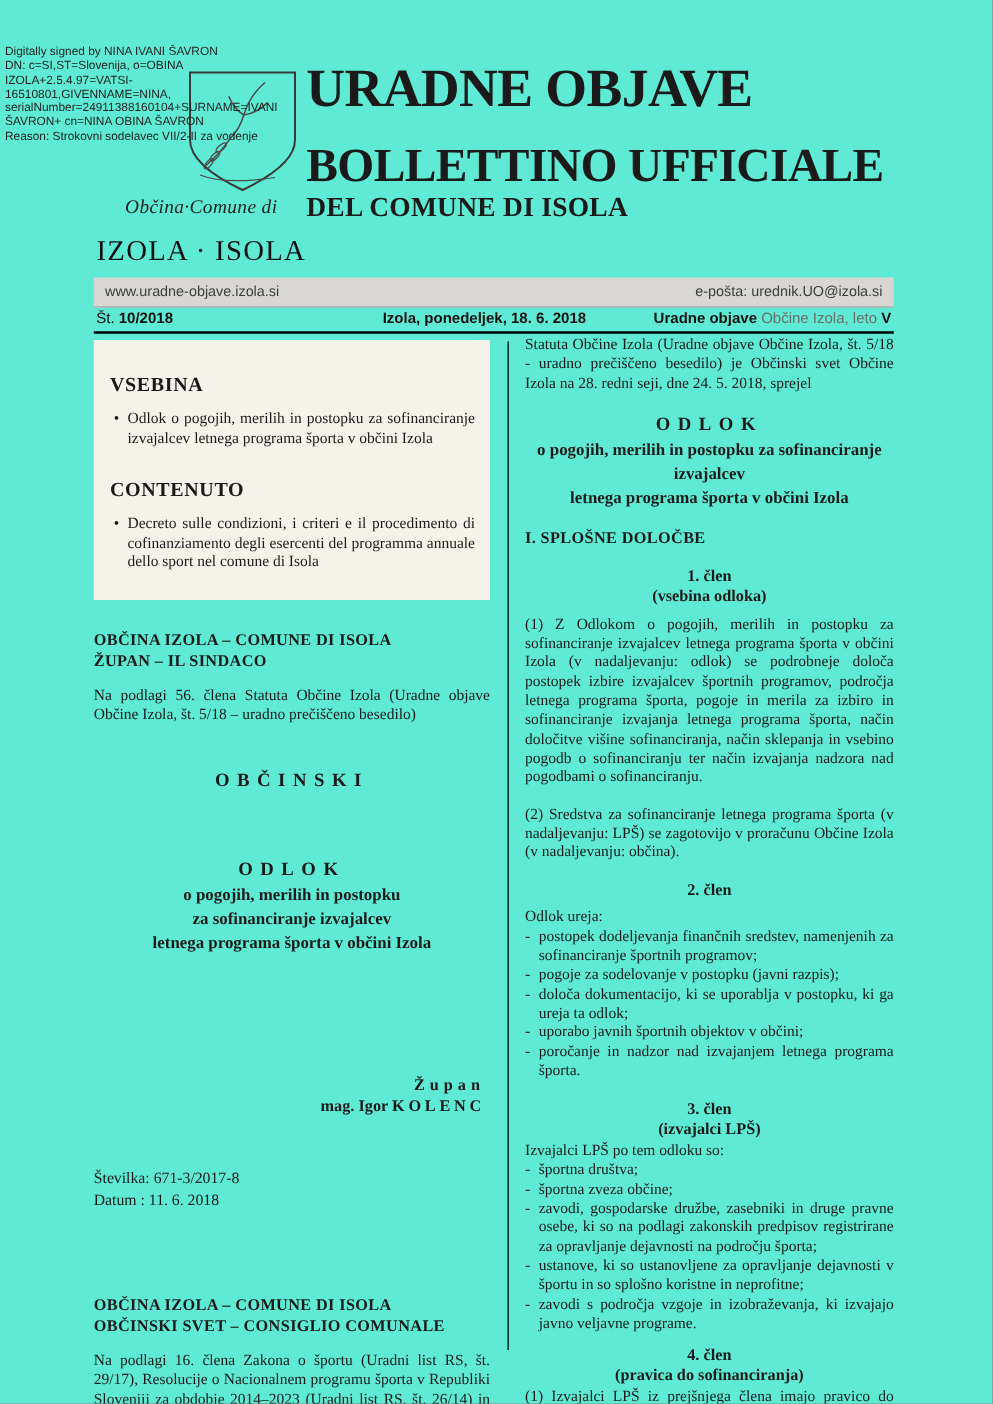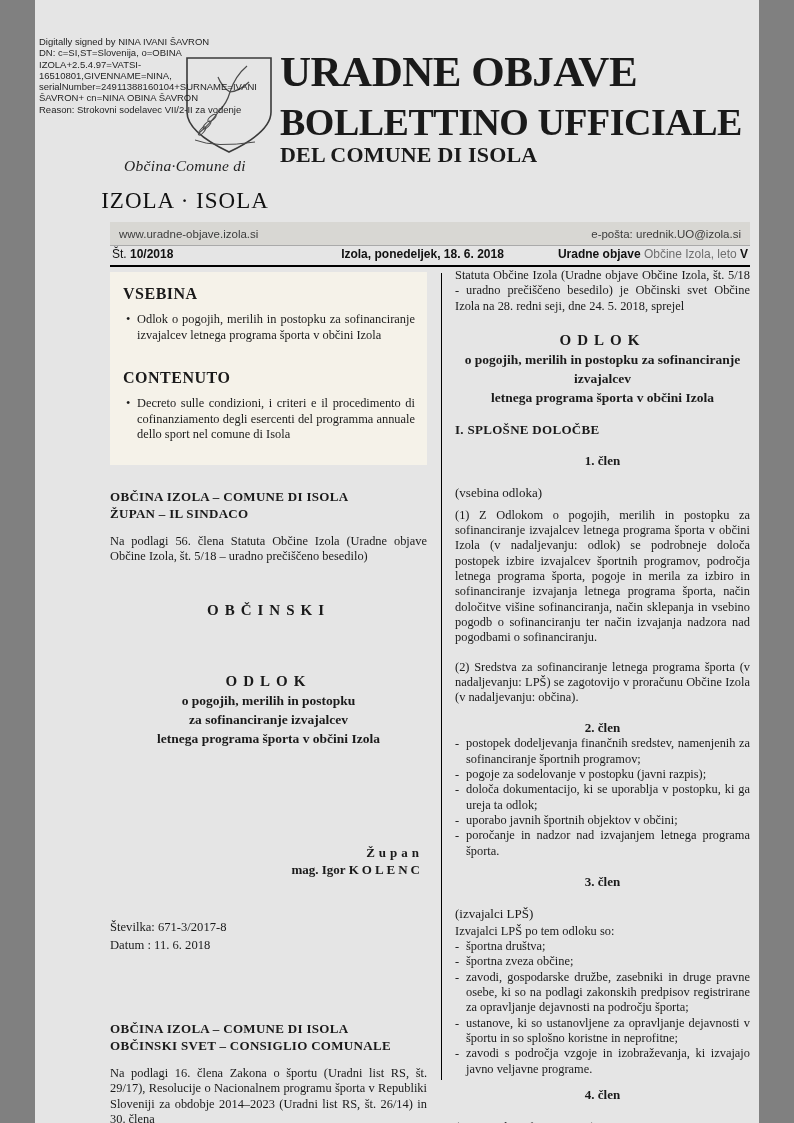--- a/index.html
+++ b/index.html
@@ -1,38 +1,38 @@
 <!DOCTYPE html>
 <html><head>
 <meta charset="utf-8">
 <style>
   * { margin:0; padding:0; box-sizing:border-box; }
   html,body { background:#808080; }
   .page {
-    position:relative; width:724px; height:1123px; margin:0 auto;
-    background:#e5e5e5; overflow:hidden; color:#1a1a1a;
+    position:relative; width:794px; height:1123px; margin:0 auto;
+    background:#5eead4; overflow:hidden; color:#1a1a1a;
     font-family:"Liberation Serif", serif;
   }
   
   .signature {
     position:absolute; left:4px; top:36px; width:250px;
     font-family:"Liberation Sans", sans-serif; font-size:9.5px; line-height:11.3px;
     color:#1f1f1f; z-index:3;
   }
   
   .crest { position:absolute; left:150px; top:56px; z-index:2; }
   
-  .logo-text { position:absolute; left:64px; top:157px; width:172px; text-align:center; z-index:4; }
+  .logo-text { position:absolute; left:75px; top:157px; width:172px; text-align:center; z-index:4; }
   .logo-line1 { font-style:italic; font-size:15.5px; color:#222; letter-spacing:0.3px; }
   .logo-line2 { font-size:23px; letter-spacing:1px; color:#111; margin-top:13px; }
   
   .masthead { position:absolute; left:245px; top:50px; width:480px; z-index:2; }
   .mh-title-sl { font-size:43px; font-weight:bold; line-height:44px; letter-spacing:-0.5px; }
   .mh-sub-sl   { font-size:22px; font-weight:bold; line-height:24px; letter-spacing:0.2px; }
-  .mh-title-it { font-size:38px; font-weight:bold; line-height:42px; margin-top:7px; letter-spacing:-0.5px; }
+  .mh-title-it { font-size:38px; font-weight:bold; line-height:42px; margin-top:18px; letter-spacing:-0.5px; }
   .mh-sub-it   { font-size:22px; font-weight:bold; line-height:24px; letter-spacing:0.2px; }
   
   .infobar {
     position:absolute; left:75px; top:222px; width:640px; height:24px;
     background:#d8d7d3; border-bottom:1px solid #aaa;
     display:flex; align-items:center; justify-content:space-between;
     padding:0 9px; font-family:"Liberation Sans", sans-serif; font-size:11.5px; color:#3c3c3c;
   }
   
   .issue-row {
@@ -45,42 +45,42 @@
   .issue-center { flex:1; text-align:center; font-weight:bold; }
   .issue-right { width:215px; text-align:right; }
   .bold { font-weight:bold; }
   .gray { color:#6e6e6e; font-weight:normal; }
   
   .divider { position:absolute; left:406px; top:273px; width:1px; height:807px; background:#000; }
   .col-left  { position:absolute; left:75px;  top:272px; width:317px; }
   .col-right { position:absolute; left:420px; top:268px; width:295px; }
   .col-right p, .col-left p { font-size:12.4px; line-height:15.3px; text-align:justify; }
   
-  .contents-box { background:#f5f2e9; padding:13px 12px 22px 13px; }
+  .contents-box { background:#f5f2e9; padding:28px 12px 22px 13px; }
   .contents-title { font-size:16px; font-weight:bold; letter-spacing:0.5px; margin-bottom:9px; }
   .contents-item { position:relative; padding-left:14px; font-size:12.4px; line-height:15.5px; text-align:justify; }
   .contents-item .marker { position:absolute; left:3px; top:0; }
   .gap-contents { height:26px; }
   
   .org-heading { margin-top:23px; font-size:13px; font-weight:bold; line-height:17px; letter-spacing:0.3px; }
   .col-left .para { margin-top:12px; }
   .proclaim { margin-top:38px; text-align:center; font-size:15px; font-weight:bold; letter-spacing:6px; }
   .decree-block-left { margin-top:52px; text-align:center; }
   .decree-title { font-size:15px; font-weight:bold; letter-spacing:6px; line-height:20px; }
   .decree-line { font-size:13.5px; font-weight:bold; line-height:19px; }
   .mayor-block { margin-top:96px; text-align:right; font-weight:bold; font-size:13px; line-height:17px; padding-right:4px; }
   .mayor-title { letter-spacing:4px; }
   .mayor-surname { letter-spacing:3px; }
   .refs { margin-top:40px; font-size:12.6px; line-height:18px; }
   .org-heading2 { margin-top:66px; }
   
   .decree-block-right { margin-top:16px; text-align:center; }
   .section-heading { margin-top:15px; font-size:13px; font-weight:bold; letter-spacing:0.3px; }
   .art-num { margin-top:15px; text-align:center; font-size:13px; font-weight:bold; line-height:16px; }
-  .art-sub { text-align:left; font-size:13px; font-weight:normal; line-height:16px;margin-top:16px; }
+  .art-sub { text-align:center; font-size:13px; font-weight:bold; line-height:16px; }
   .col-right .para { margin-top:7px; }
   .intro-line { font-size:12.4px; line-height:15.3px; margin-top:6px; }
   ul.dash-list { list-style:none; }
   ul.dash-list li { position:relative; padding-left:11px; font-size:12.4px; line-height:15.3px; text-align:justify; }
   ul.dash-list li .marker { position:absolute; left:0; top:0; }
 </style>
 </head>
 <body>
 
 <div class="page">
@@ -198,20 +198,21 @@
     </div>
 
     <div class="section-heading">I. SPLOŠNE DOLOČBE</div>
 
     <div class="art-num">1. člen</div>
     <div class="art-sub">(vsebina odloka)</div>
     <p class="para">(1) Z Odlokom o pogojih, merilih in postopku za sofinanciranje izvajalcev letnega programa športa v občini Izola (v nadaljevanju: odlok) se podrobneje določa postopek izbire izvajalcev športnih programov, področja letnega programa športa, pogoje in merila za izbiro in sofinanciranje izvajanja letnega programa športa, način določitve višine sofinanciranja, način sklepanja in vsebino pogodb o sofinanciranju ter način izvajanja nadzora nad pogodbami o sofinanciranju.</p>
     <p class="para" style="margin-top:14px;">(2) Sredstva za sofinanciranje letnega programa športa (v nadaljevanju: LPŠ) se zagotovijo v proračunu Občine Izola (v nadaljevanju: občina).</p>
 
     <div class="art-num">2. člen</div>
+    <div class="intro-line">Odlok ureja:</div>
     <ul class="dash-list">
       <li><span class="marker">-</span><span>postopek dodeljevanja finančnih sredstev, namenjenih za sofinanciranje športnih programov;</span></li>
       <li><span class="marker">-</span><span>pogoje za sodelovanje v postopku (javni razpis);</span></li>
       <li><span class="marker">-</span><span>določa dokumentacijo, ki se uporablja v postopku, ki ga ureja ta odlok;</span></li>
       <li><span class="marker">-</span><span>uporabo javnih športnih objektov v občini;</span></li>
       <li><span class="marker">-</span><span>poročanje in nadzor nad izvajanjem letnega programa športa.</span></li>
     </ul>
 
     <div class="art-num">3. člen</div>
     <div class="art-sub">(izvajalci LPŠ)</div>

